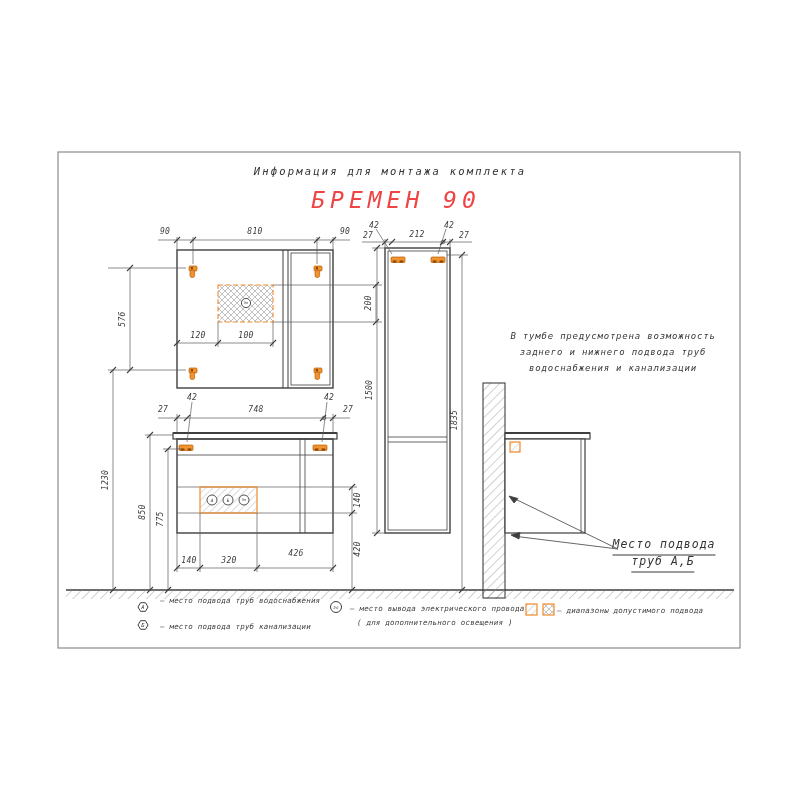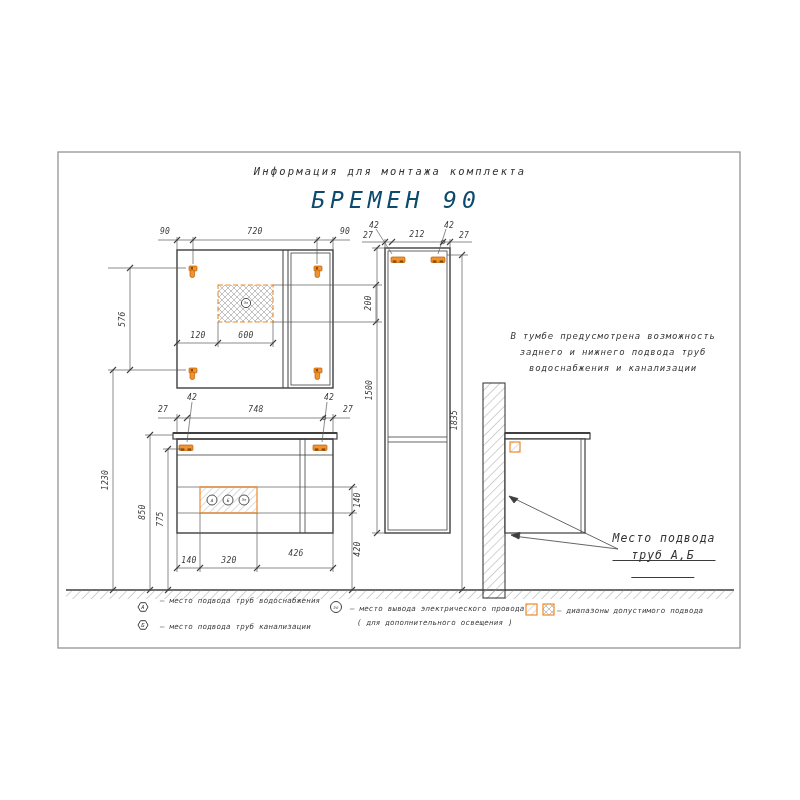--- a/index.html
+++ b/index.html
@@ -3,24 +3,24 @@
 <meta charset="utf-8">
 <style>
   html,body{margin:0;padding:0;background:#fff;}
   #canvas{position:relative;width:800px;height:800px;background:#fff;overflow:hidden;
           font-family:"DejaVu Sans Mono",monospace;}
   svg{position:absolute;left:0;top:0;}
   .lbl{position:absolute;font:italic 8px "DejaVu Sans Mono",monospace;color:#3c3c3c;
        transform:translate(-50%,-50%);white-space:nowrap;letter-spacing:.3px;line-height:1;}
   .vlbl{transform:translate(-50%,-50%) rotate(-90deg);}
   .title-sub{font:italic 10.5px "DejaVu Sans Mono",monospace;letter-spacing:2.2px;color:#333;}
-  .title-main{font:italic 23px "DejaVu Sans Mono",monospace;letter-spacing:5px;color:#0c4a6e;}
+  .title-main{font:italic 23px "DejaVu Sans Mono",monospace;letter-spacing:5px;color:#ef4444;}
   .note{font:italic 9px "DejaVu Sans Mono",monospace;letter-spacing:.8px;color:#3a3a3a;text-align:right;}
   .pipe{font:italic 11.5px "DejaVu Sans Mono",monospace;letter-spacing:1px;color:#333;
-        border-bottom:1px solid #3a3a3a;padding-bottom:15px;}
+        border-bottom:1px solid #3a3a3a;padding-bottom:4px;}
   .leg{font:italic 7.5px "DejaVu Sans Mono",monospace;color:#3e3e3e;letter-spacing:.2px;
        transform:translate(0,-50%);}
   .mk{font:italic 4.5px "DejaVu Sans Mono",monospace;color:#333;letter-spacing:0;}
   .mk-sm{font-size:3.6px;}
   .sym{font:italic 5.5px "DejaVu Sans Mono",monospace;color:#333;}
 </style>
 </head>
 <body>
 
 <div id="canvas">
@@ -213,26 +213,26 @@
     <circle cx="336" cy="607" r="5.5"></circle>
     <rect x="526" y="604" width="11" height="11" fill="url(#hatchDiag)" stroke="#ef8b2a" stroke-width="1.2"></rect>
     <rect x="543" y="604" width="11" height="11" fill="url(#hatchCross)" stroke="#ef8b2a" stroke-width="1.2"></rect>
   </g>
 </svg>
 
 <span class="lbl title-sub" style="left:390px;top:171px">Информация для монтажа комплекта</span>
 <span class="lbl title-main" style="left:396px;top:200px">БРЕМЕН 90</span>
 
 <span class="lbl" style="left:165px;top:232px">90</span>
-<span class="lbl" style="left:255px;top:232px">720</span>
+<span class="lbl" style="left:255px;top:232px">810</span>
 <span class="lbl" style="left:345px;top:232px">90</span>
 <span class="lbl vlbl" style="left:123px;top:319px">576</span>
 <span class="lbl vlbl" style="left:369px;top:303px">200</span>
 <span class="lbl" style="left:198px;top:336px">120</span>
-<span class="lbl" style="left:246px;top:336px">600</span>
+<span class="lbl" style="left:246px;top:336px">100</span>
 
 <span class="lbl" style="left:374px;top:226px">42</span>
 <span class="lbl" style="left:449px;top:226px">42</span>
 <span class="lbl" style="left:368px;top:236px">27</span>
 <span class="lbl" style="left:417px;top:235px">212</span>
 <span class="lbl" style="left:464px;top:236px">27</span>
 <span class="lbl vlbl" style="left:370px;top:390px">1500</span>
 <span class="lbl vlbl" style="left:455px;top:420px">1835</span>
 
 <span class="lbl" style="left:192px;top:398px">42</span>

